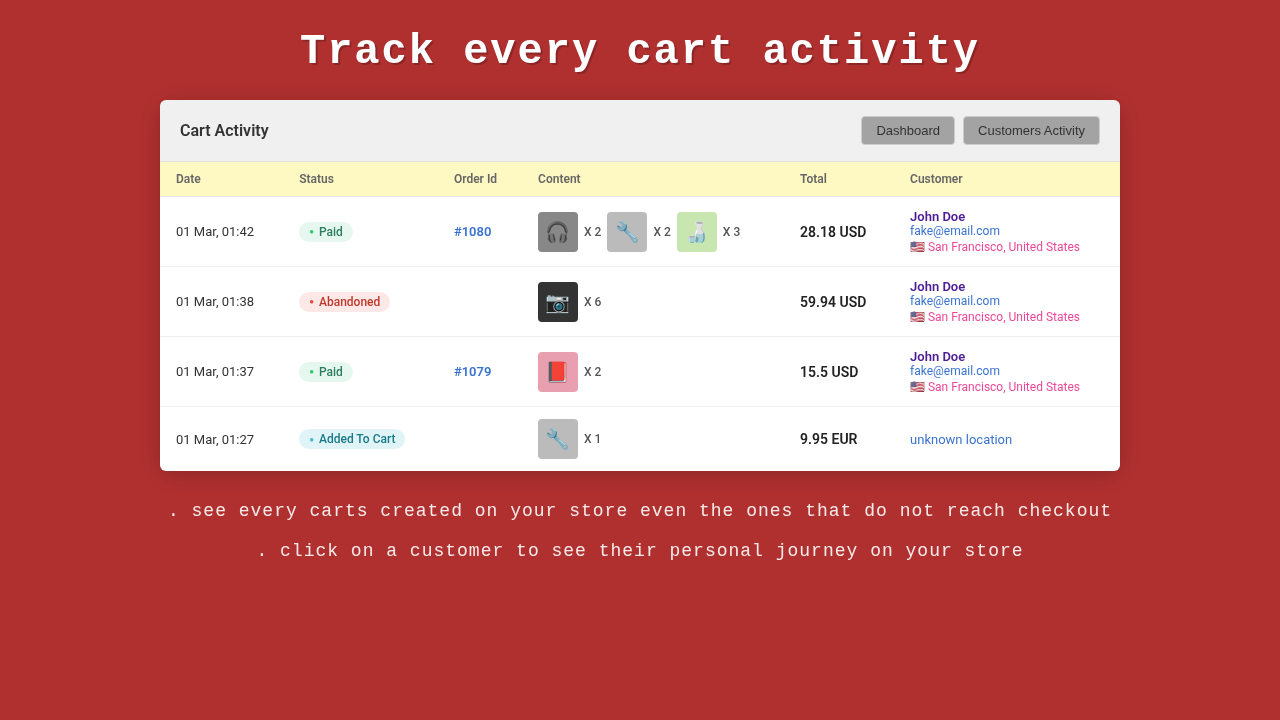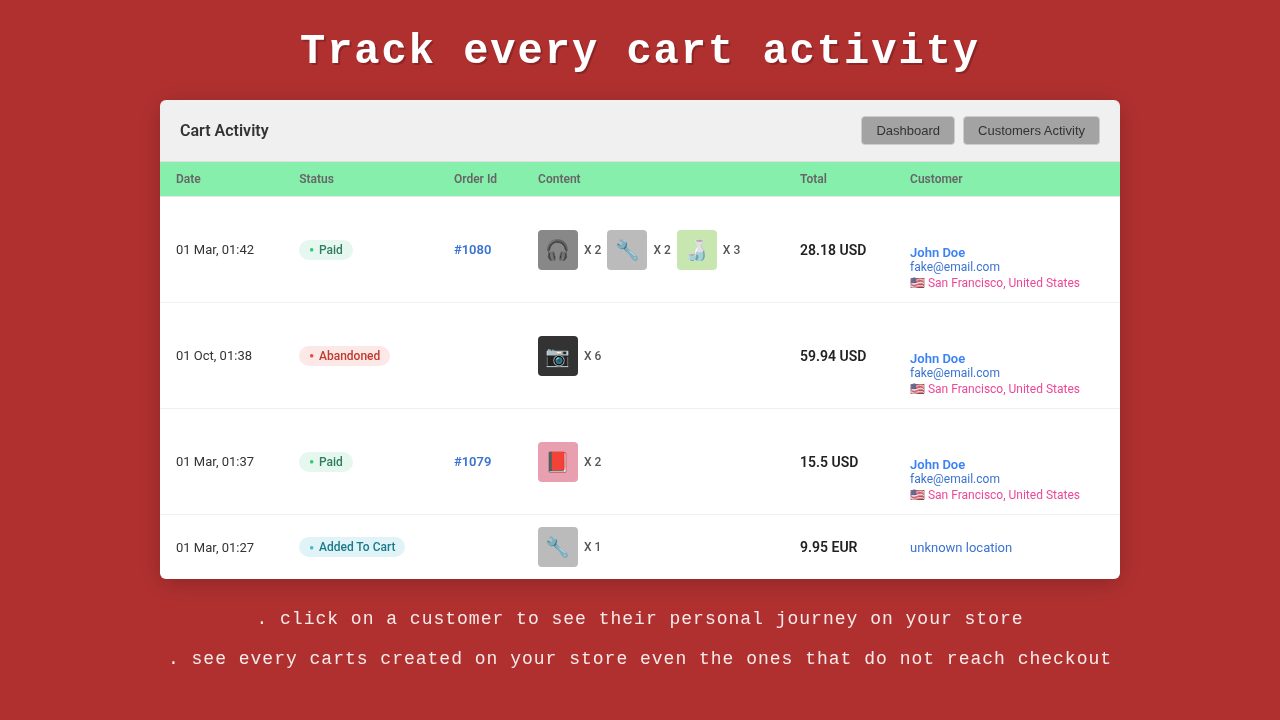--- a/index.html
+++ b/index.html
@@ -65,21 +65,21 @@
 
     
     .activity-table {
       width: 100%;
       border-collapse: collapse;
       background: #fff;
       border-radius: 0 0 6px 6px;
       overflow: hidden;
     }
     .activity-table thead tr {
-      background: #86efac;
+      background: #fef9c3;
       border-bottom: 1px solid #e8e8e8;
     }
     .activity-table th {
       text-align: left;
       padding: 10px 16px;
       font-size: 12px;
       font-weight: 600;
       color: #666;
       text-transform: none;
     }
@@ -160,26 +160,25 @@
       overflow: hidden;
     }
     .qty-label {
       font-size: 12px;
       color: #555;
       font-weight: 500;
     }
 
     
     .customer-name {
-      color: #3b82f6;
+      color: #4c1d95;
       text-decoration: none;
       font-weight: 600;
       font-size: 13px;
       display: block;
-      margin-top: 36px;
     }
     .customer-email {
       color: #3b73d1;
       text-decoration: none;
       font-size: 12px;
       display: block;
     }
     .customer-location {
       color: #ec4899;
       text-decoration: none;
@@ -257,21 +256,21 @@
             </div>
           </td>
           <td><span class="total-amount">28.18 USD</span></td>
           <td>
             <a class="customer-name" href="#">John Doe</a>
             <a class="customer-email" href="#">fake@email.com</a>
             <a class="customer-location" href="#">🇺🇸 San Francisco, United States</a>
           </td>
         </tr>
         <tr>
-          <td>01 Oct, 01:38</td>
+          <td>01 Mar, 01:38</td>
           <td><span class="badge badge-abandoned">Abandoned</span></td>
           <td></td>
           <td>
             <div class="content-cell">
               <div class="product-img" style="background: rgb(51, 51, 51); font-size: 20px;">📷</div>
               <span class="qty-label">X 6</span>
             </div>
           </td>
           <td><span class="total-amount">59.94 USD</span></td>
           <td>
@@ -308,15 +307,15 @@
             </div>
           </td>
           <td><span class="total-amount">9.95 EUR</span></td>
           <td><a class="customer-unknown" href="#">unknown location</a></td>
         </tr>
       </tbody>
   </table>
 </div>
 
 <div class="feature-list">
+  <p class="feature-item">. see every carts created on your store even the ones that do not reach checkout</p>
   <p class="feature-item">. click on a customer to see their personal journey on your store</p>
-  <p class="feature-item">. see every carts created on your store even the ones that do not reach checkout</p>
 </div>
 
 </body></html>

